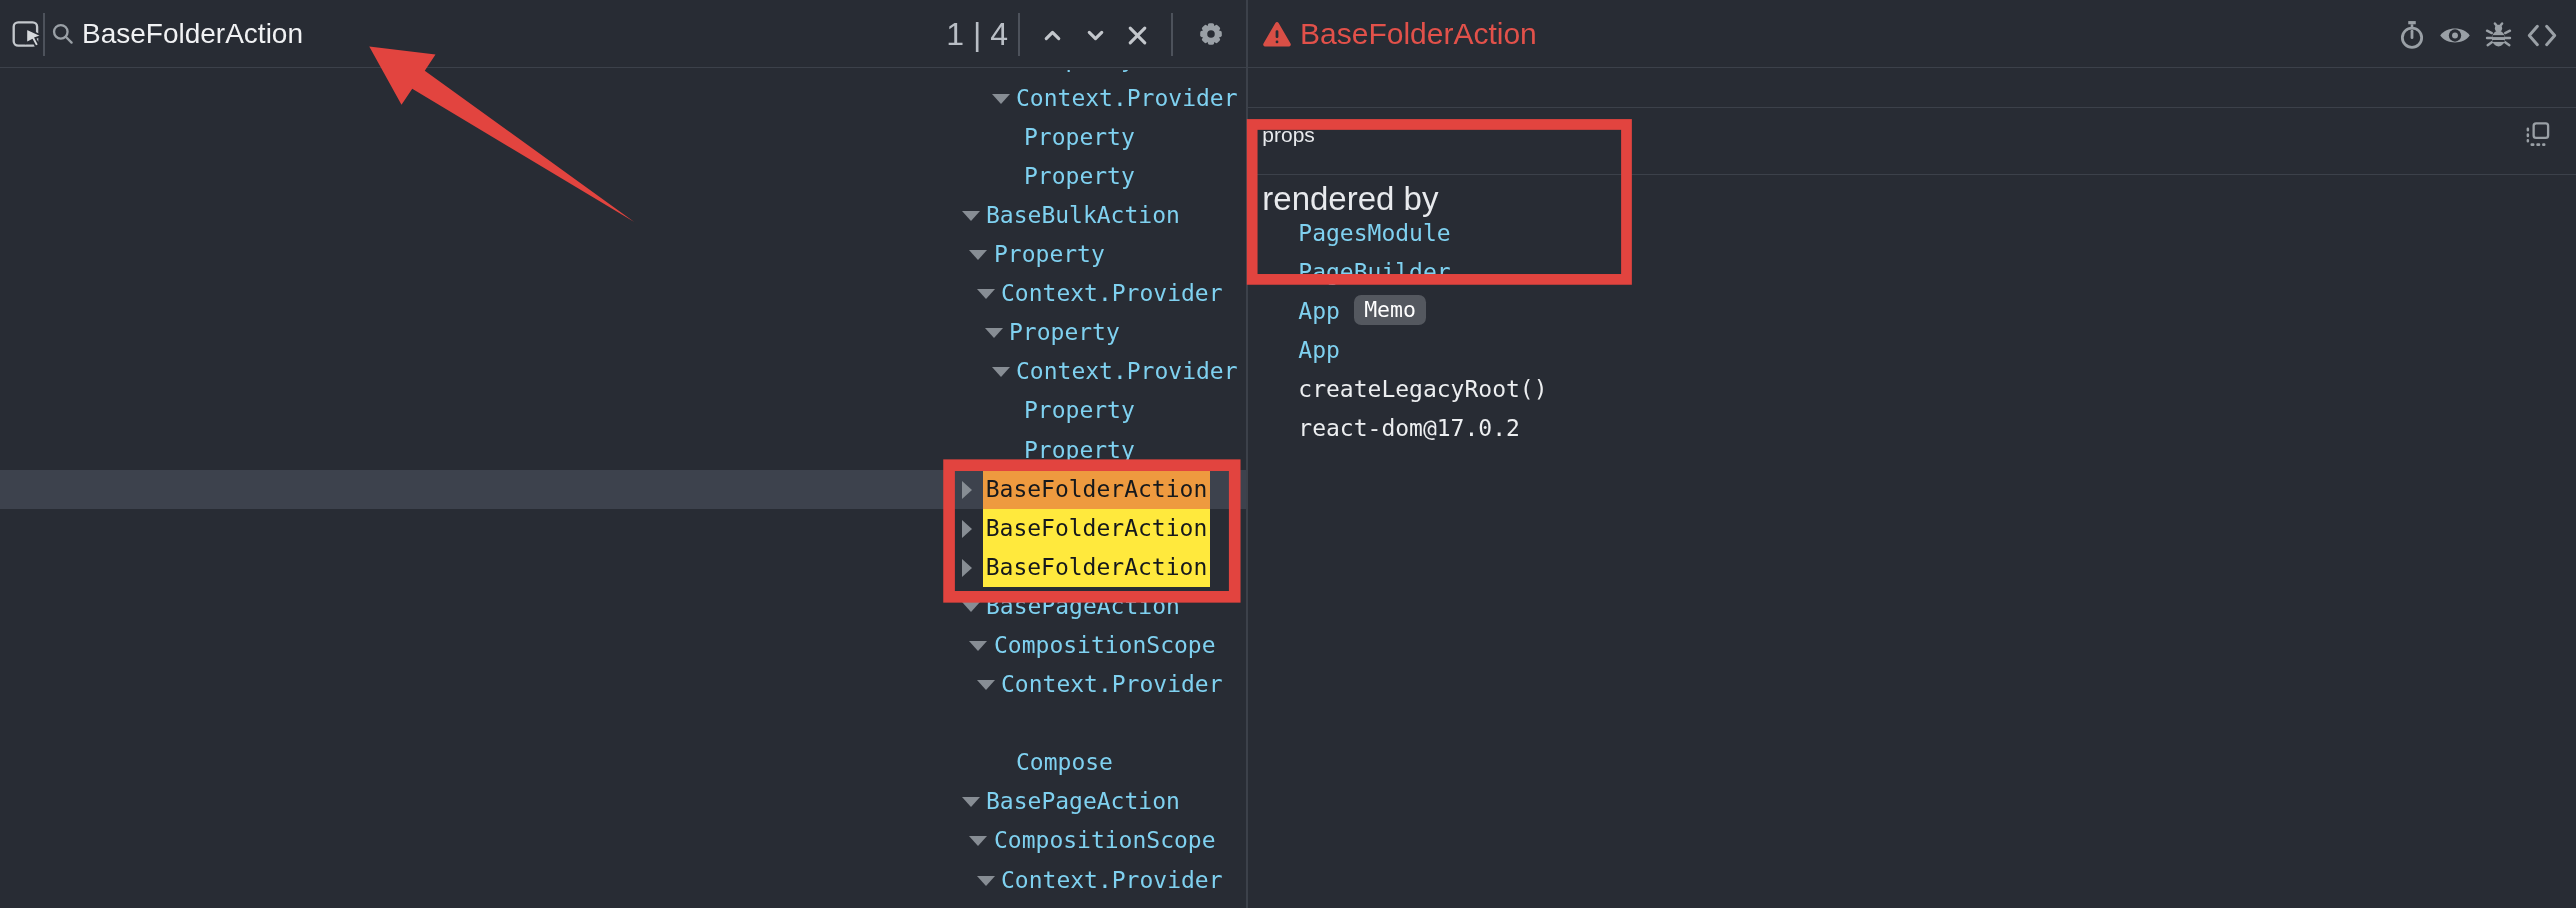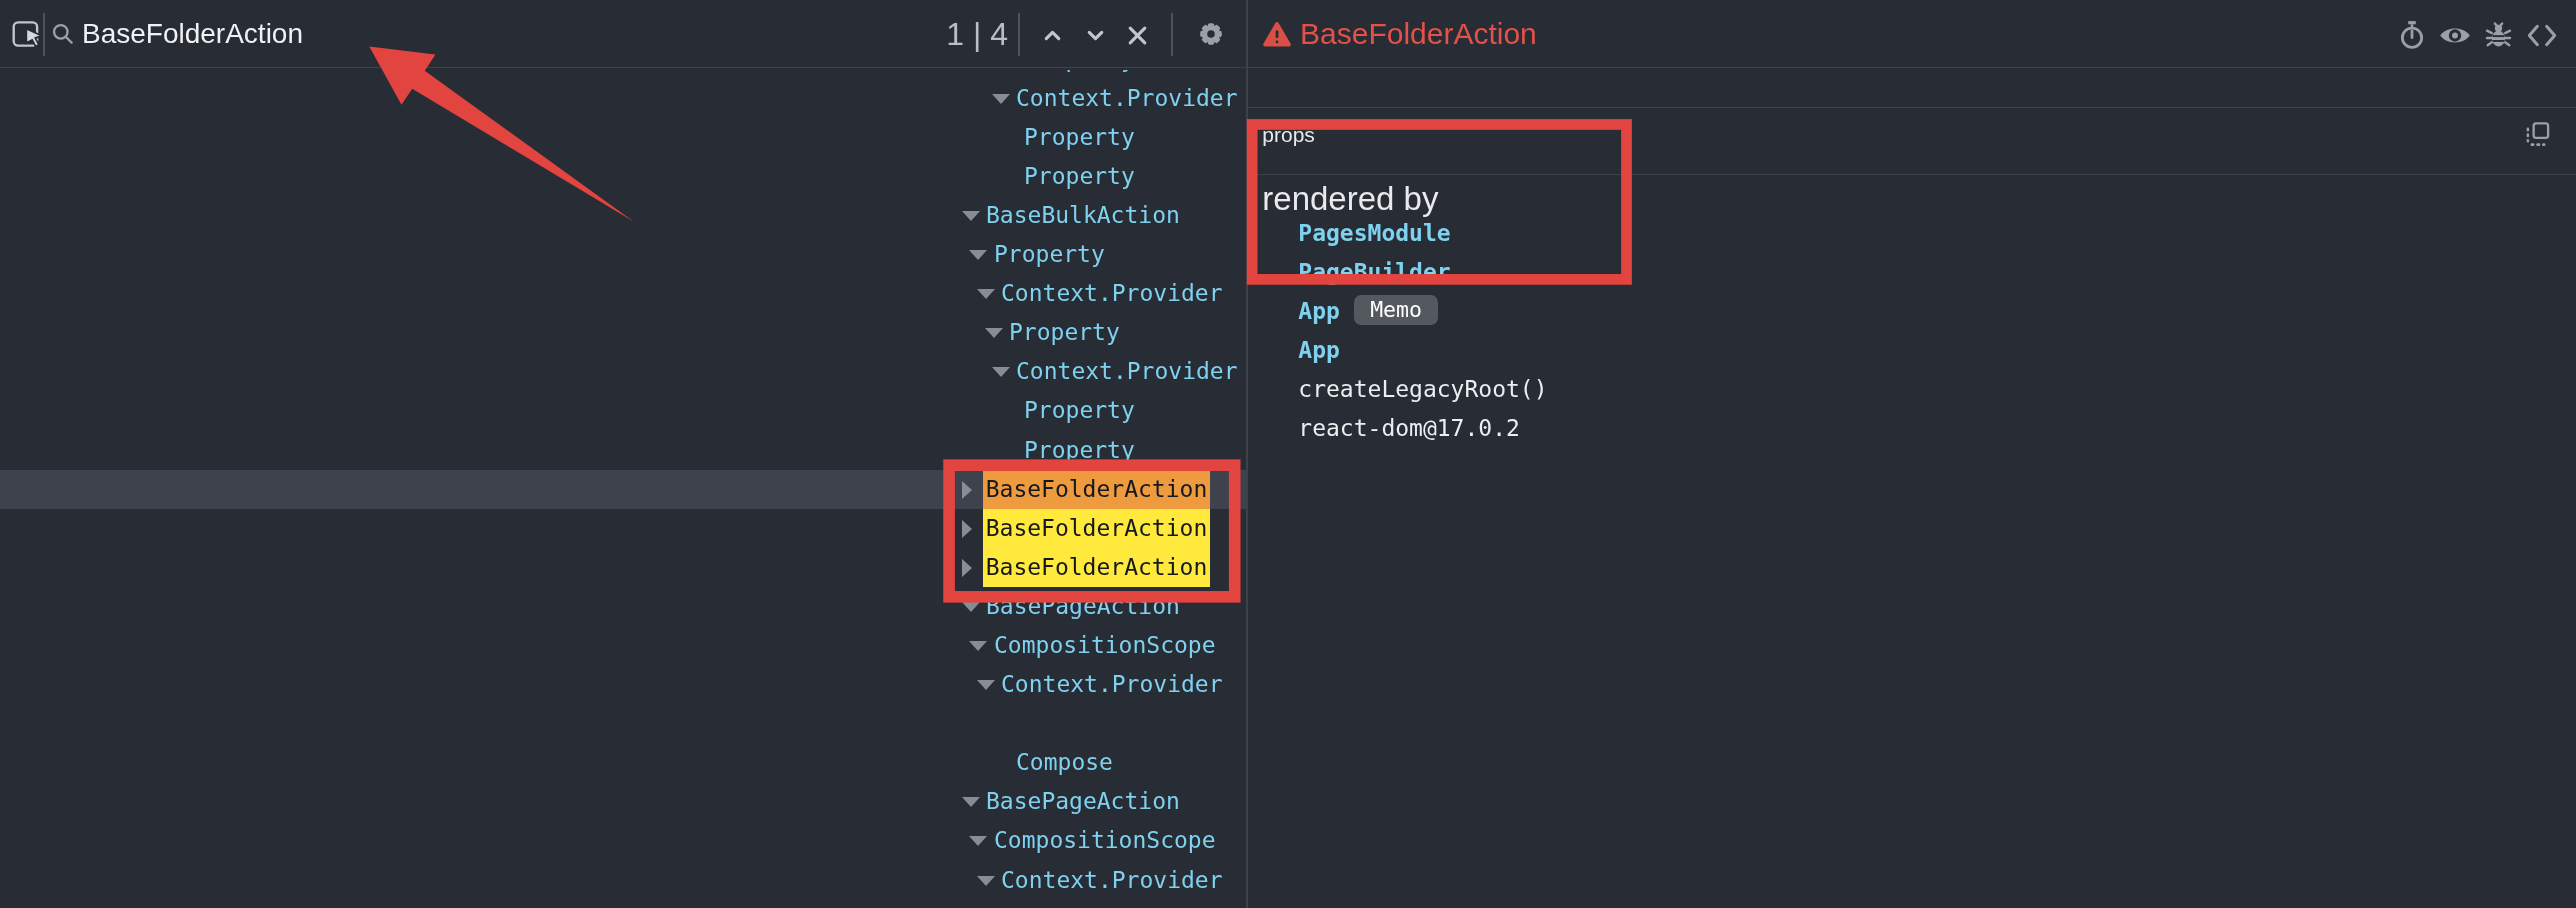--- a/index.html
+++ b/index.html
@@ -62,24 +62,24 @@
   .pkey{color:var(--purple);}
   .pkey.muted{color:var(--muted);}
   .pcolon{color:#eceef0;}
   .pval.t-element{color:var(--val);}
   .pval.t-string{color:var(--ystr);}
   .copy-icon{position:absolute;top:12.5px;right:25px;cursor:pointer;}
   .rendered-section{position:relative;padding:0 0 18px 14.3px;}
   .rb-label{height:27px;line-height:27px;color:var(--txt);font-size:33px;}
   .rb-items{margin:5.4px 0 0 36px;}
   .rb-item{height:39px;line-height:39px;font-family:"DejaVu Sans Mono",monospace;font-size:23px;white-space:pre;}
-  .rb-link{color:var(--blue);cursor:pointer;font-weight:bold;}
+  .rb-link{color:var(--blue);cursor:pointer;}
   .rb-plain{color:#eceef0;}
   .rb-badge{display:inline-block;background:var(--badge);color:#fff;font-size:21.5px;line-height:30px;
-    padding:0 16px;border-radius:7.2px;margin-left:14.3px;vertical-align:1.8px;font-family:"DejaVu Sans Mono",monospace;}
+    padding:0 10px;border-radius:7.2px;margin-left:14.3px;vertical-align:1.8px;font-family:"DejaVu Sans Mono",monospace;}
 
   
   .annotation-layer{position:absolute;left:0;top:0;width:2576px;height:908px;pointer-events:none;z-index:50;}
 </style>
 </head>
 <body>
 
 <div class="app">
 
   <div class="left-panel">

